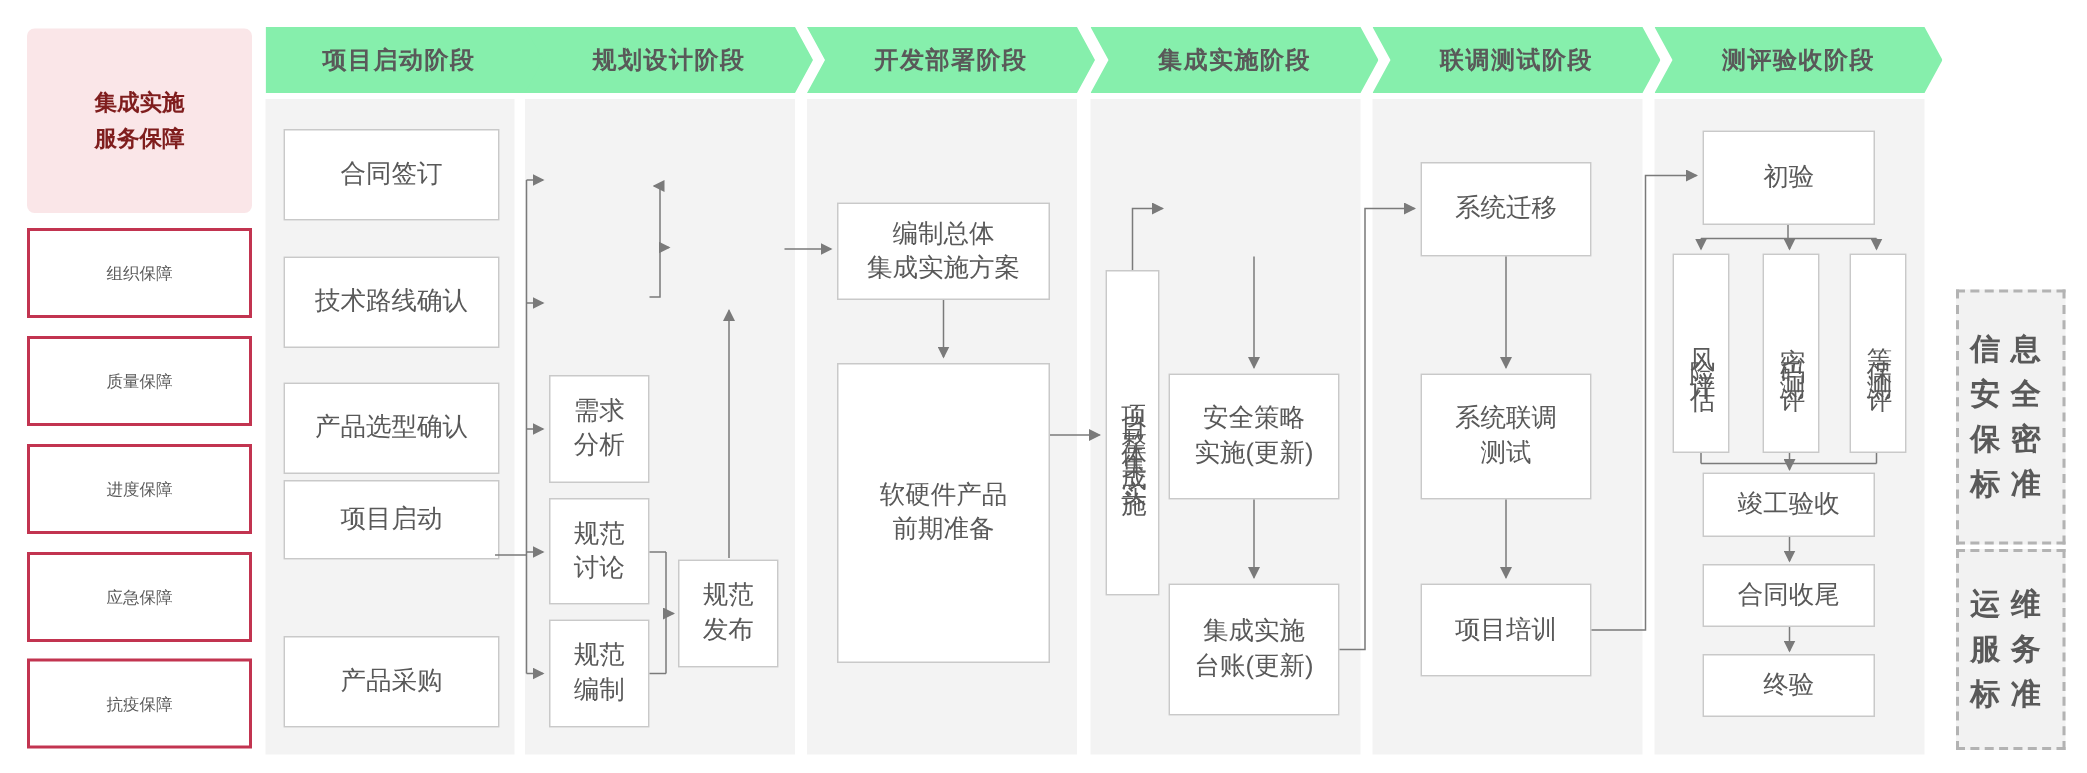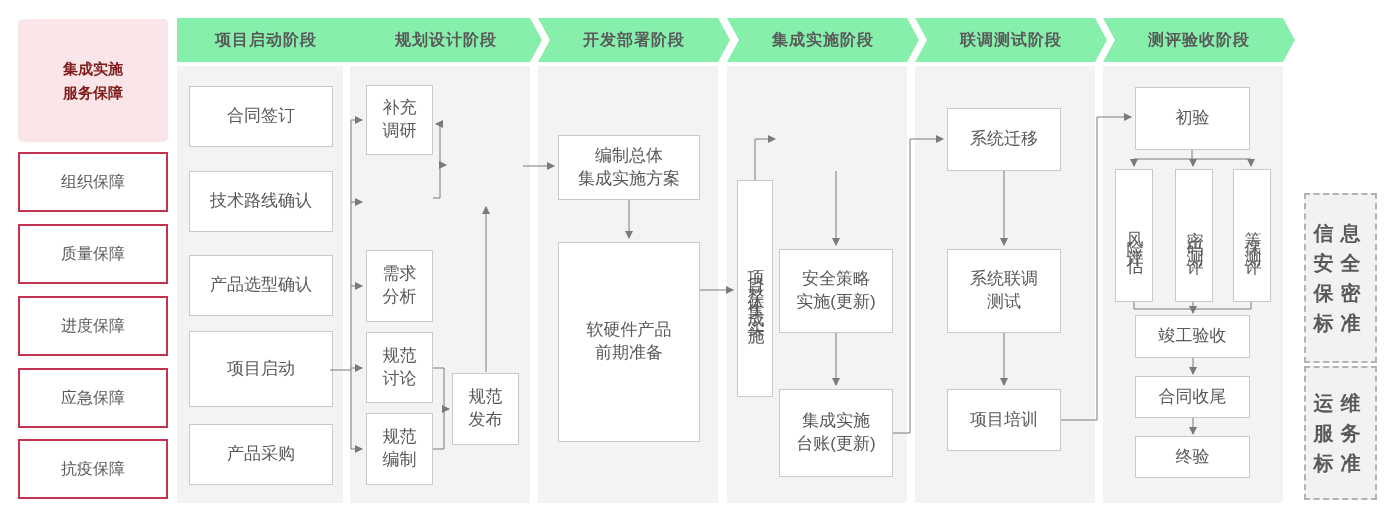--- a/index.html
+++ b/index.html
@@ -24,21 +24,21 @@
   }
   .vnode{writing-mode:vertical-rl;white-space:normal;letter-spacing:8px;}
   .vnode-eval{writing-mode:vertical-rl;white-space:normal;letter-spacing:9px;}
   .side-title{
     position:absolute;left:18px;top:19px;width:150px;height:123px;background:#fae6e8;
     border-radius:5px;color:#7f1d1d;font-weight:bold;font-size:15px;line-height:1.6;
     display:flex;align-items:center;justify-content:center;text-align:center;white-space:pre-line;
   }
   .side-item{
     position:absolute;left:18px;width:150px;height:60px;background:#ffffff;
-    border:2px solid #c23450;color:#595959;font-size:16px;box-sizing:border-box;
+    border:2px solid #c23450;color:#595959;font-size:11px;box-sizing:border-box;
     display:flex;align-items:center;justify-content:center;text-align:center;
   }
   .dashed{
     position:absolute;left:1304px;width:73px;background:#f2f2f2;
     border:2px dashed #b3b3b3;box-sizing:border-box;
     display:flex;align-items:center;justify-content:center;
   }
   .dashed-txt{
     font-weight:bold;color:#595959;font-size:20px;letter-spacing:0.35em;
     line-height:1.5;width:56px;word-break:break-all;text-align:center;
@@ -69,25 +69,23 @@
   <div class="hdr hdr-first" style="left:177px;width:178px;padding-right:8px">项目启动阶段</div>
   <div class="hdr" style="left:350px;width:192px">规划设计阶段</div>
   <div class="hdr" style="left:538px;width:192px">开发部署阶段</div>
   <div class="hdr" style="left:727px;width:192px">集成实施阶段</div>
   <div class="hdr" style="left:915px;width:192px">联调测试阶段</div>
   <div class="hdr" style="left:1103px;width:192px">测评验收阶段</div>
 
   <div class="node" style="left:189px;top:86px;width:144px;height:61px">合同签订</div>
   <div class="node" style="left:189px;top:171px;width:144px;height:61px">技术路线确认</div>
   <div class="node" style="left:189px;top:255px;width:144px;height:61px">产品选型确认</div>
-  <div class="node" style="left:189px;top:331px;width:144px;height:76px">项目启动</div>
+  <div class="node" style="left:189px;top:320px;width:144px;height:53px">项目启动</div>
   <div class="node" style="left:189px;top:424px;width:144px;height:61px">产品采购</div>
 
-  <div class="node" style="left:366px;top:85px;width:67px;height:70px">补充
-调研</div>
   <div class="node" style="left:366px;top:250px;width:67px;height:72px">需求
 分析</div>
   <div class="node" style="left:366px;top:332px;width:67px;height:71px">规范
 讨论</div>
   <div class="node" style="left:366px;top:413px;width:67px;height:72px">规范
 编制</div>
   <div class="node" style="left:452px;top:373px;width:67px;height:72px">规范
 发布</div>
 
   <div class="node" style="left:558px;top:135px;width:142px;height:65px">编制总体

